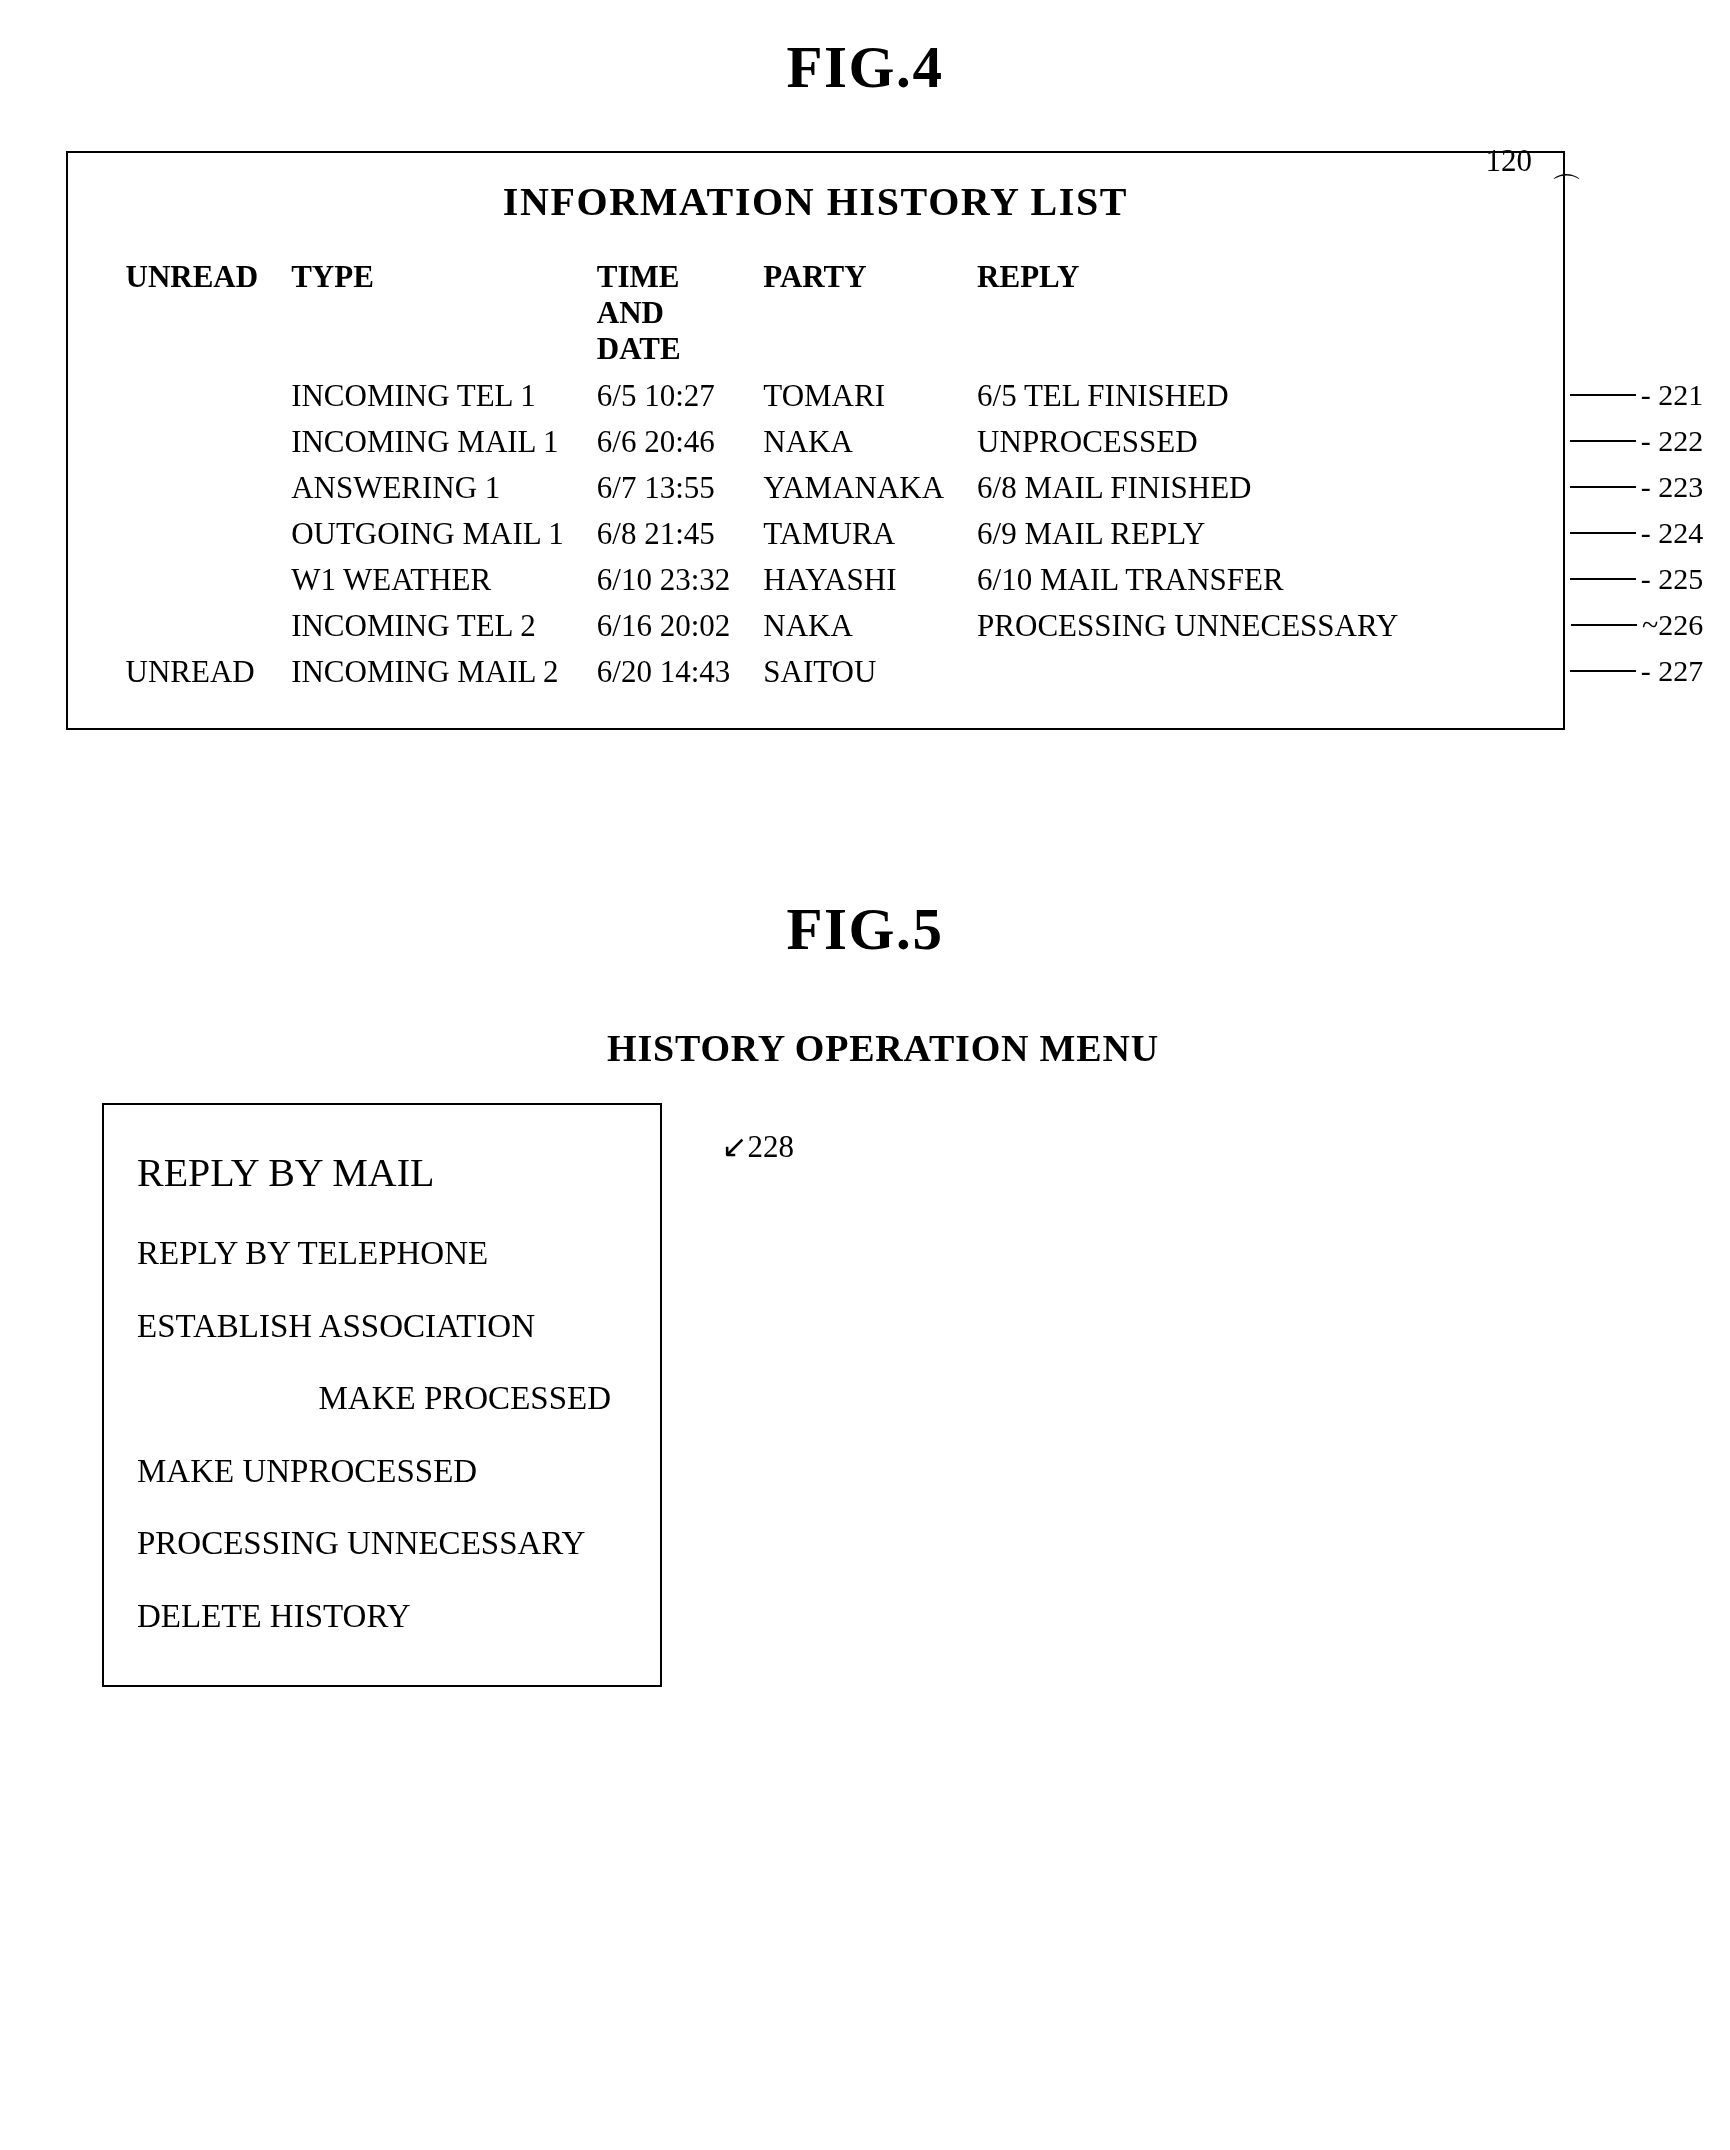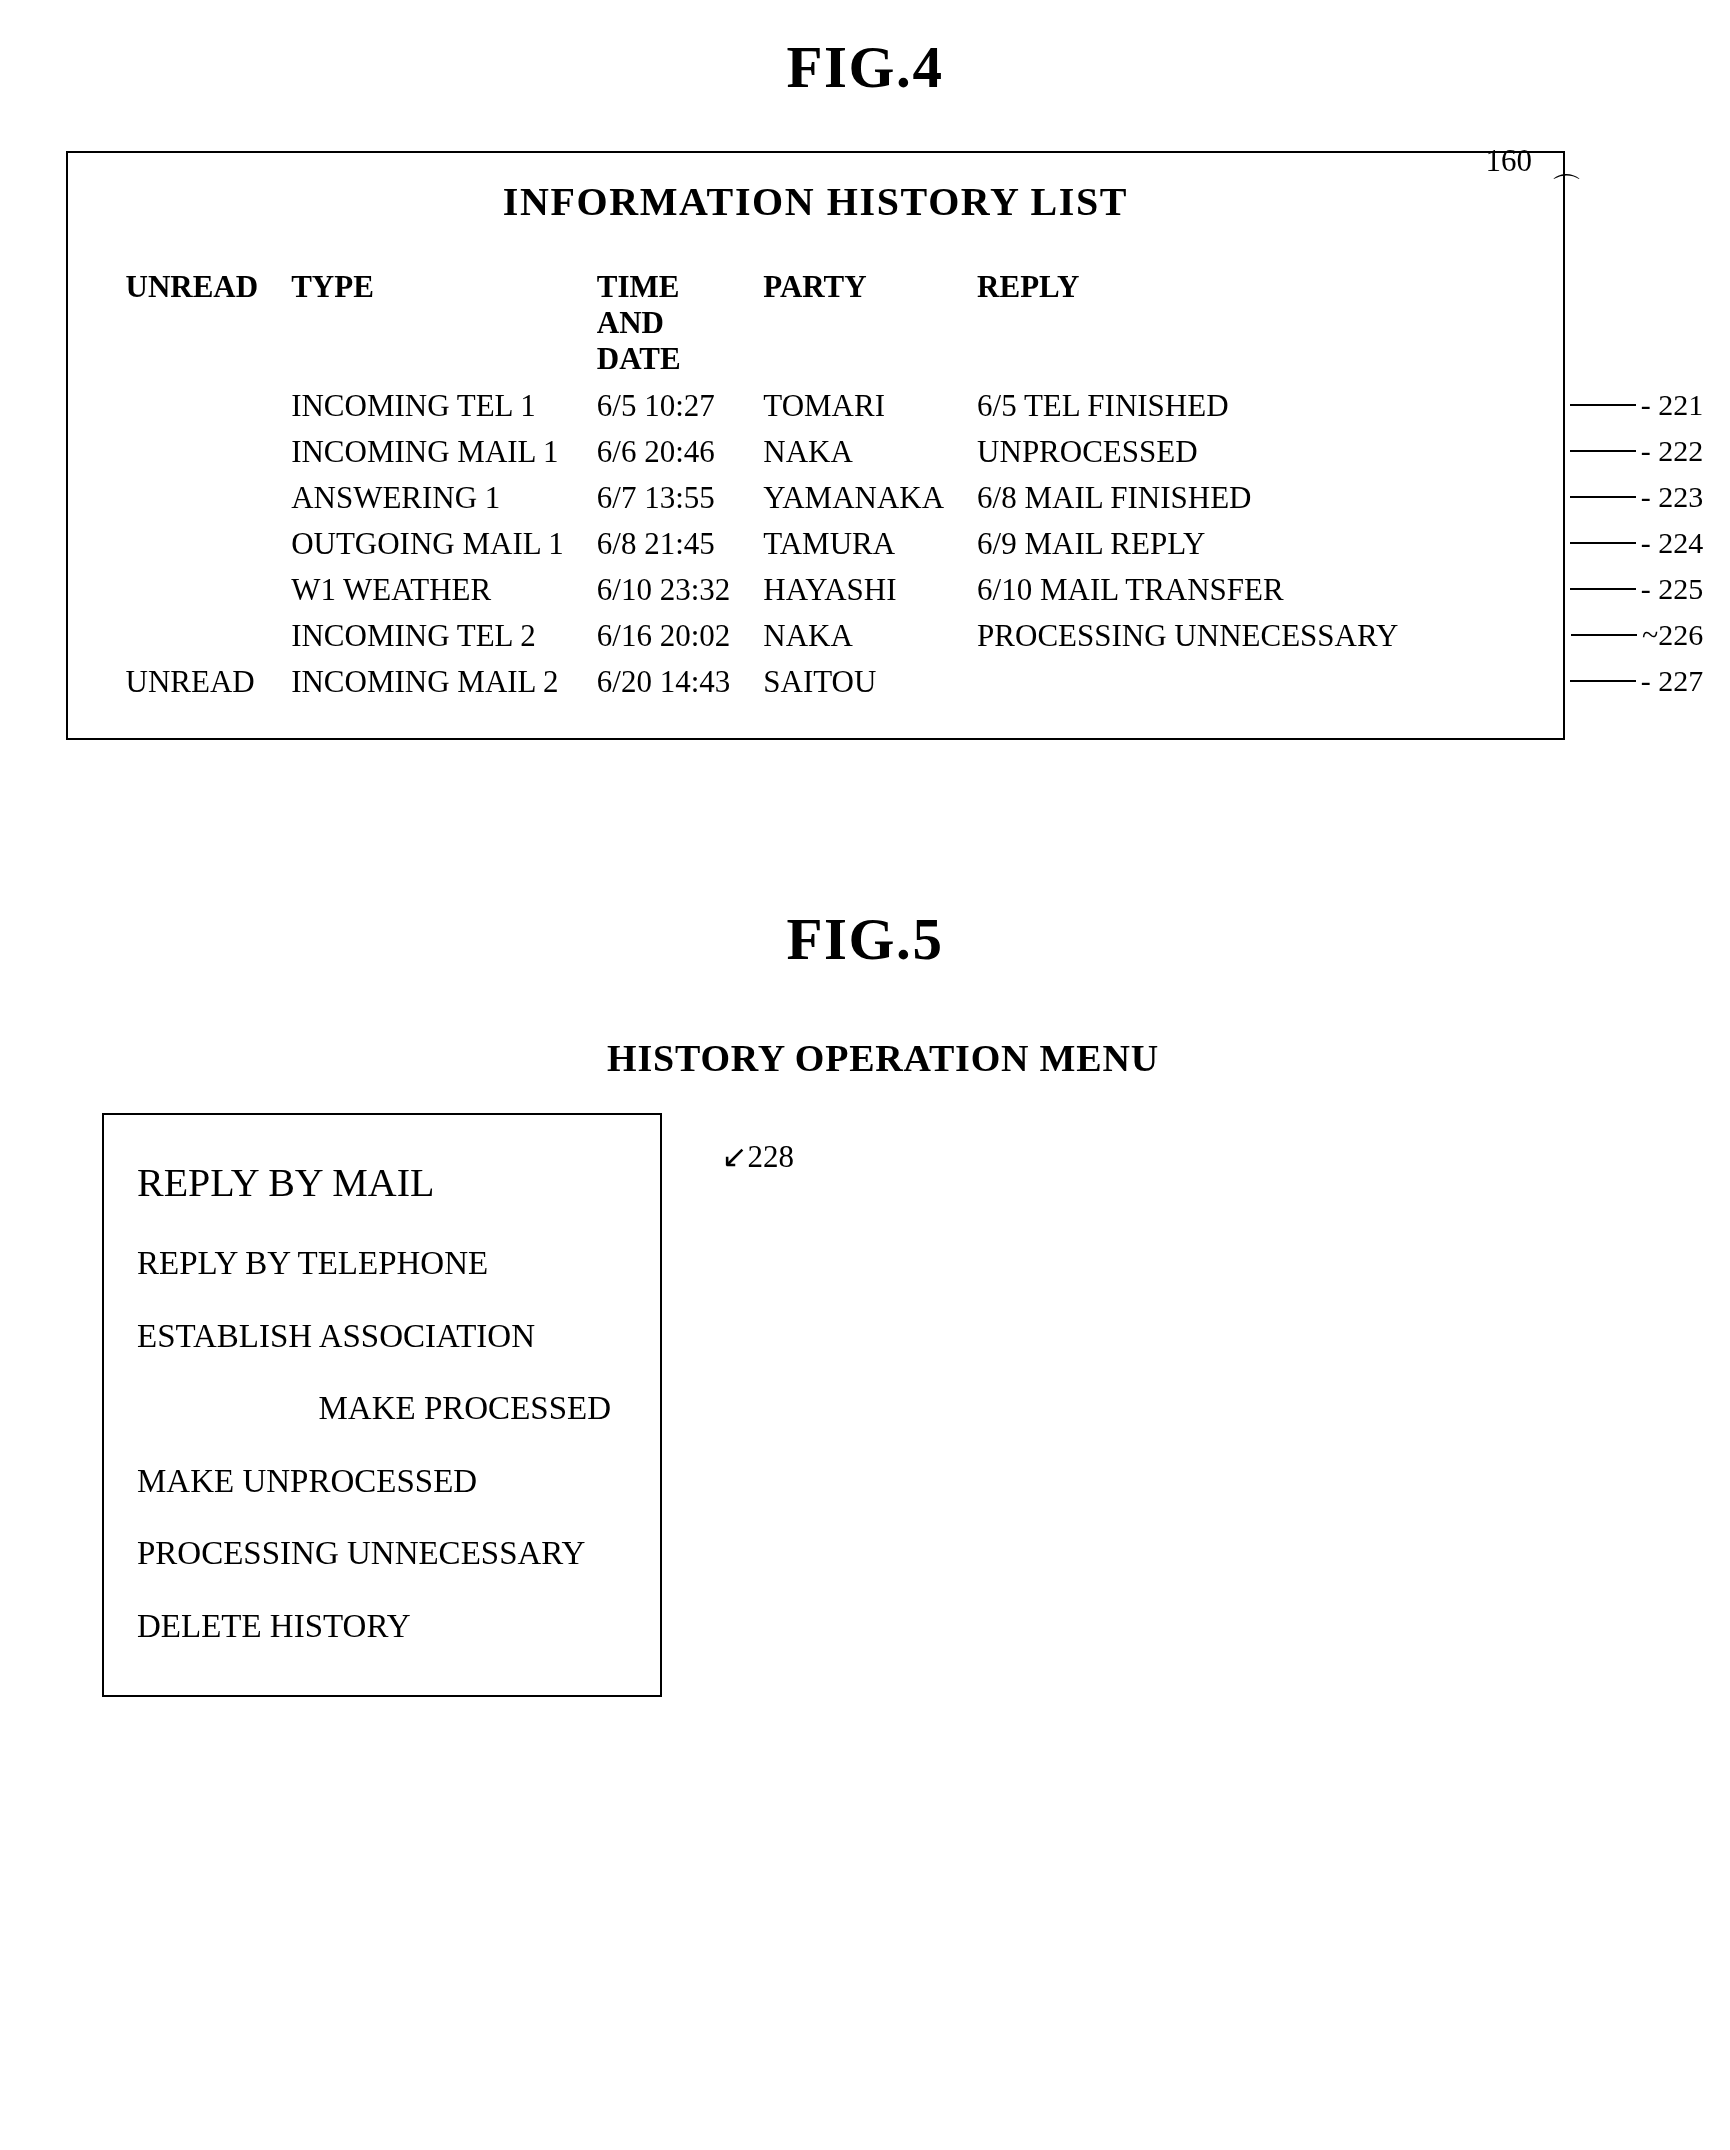--- a/index.html
+++ b/index.html
@@ -42,21 +42,21 @@
     .info-table-wrapper {
       border: 2.5px solid #000;
       padding: 25px 41px 33px 41px;
       margin-right: 99px;
     }
 
     .table-title {
       text-align: center;
       font-size: 40px;
       font-weight: bold;
-      margin-bottom: 37px;
+      margin-bottom: 27px;
       letter-spacing: 1.6px;
     }
 
     table.info-table {
       width: 100%;
       border-collapse: collapse;
       font-size: 31px;
     }
 
     table.info-table thead tr th {
@@ -114,21 +114,21 @@
     .col-reply { width: auto; }
 
     .th-time { width: 198px; }
   </style>
 </head>
 <body>
 
 <div class="figure-title">FIG.4</div>
 
 <div class="fig-container">
-  <span class="label-220">160</span>
+  <span class="label-220">120</span>
   <div class="arrow-220">⌒</div>
 
   <div class="info-table-wrapper">
     <div class="table-title">INFORMATION HISTORY LIST</div>
 
     <table class="info-table">
       <thead>
         <tr>
           <th class="col-unread">UNREAD</th>
           <th class="col-type">TYPE</th>

